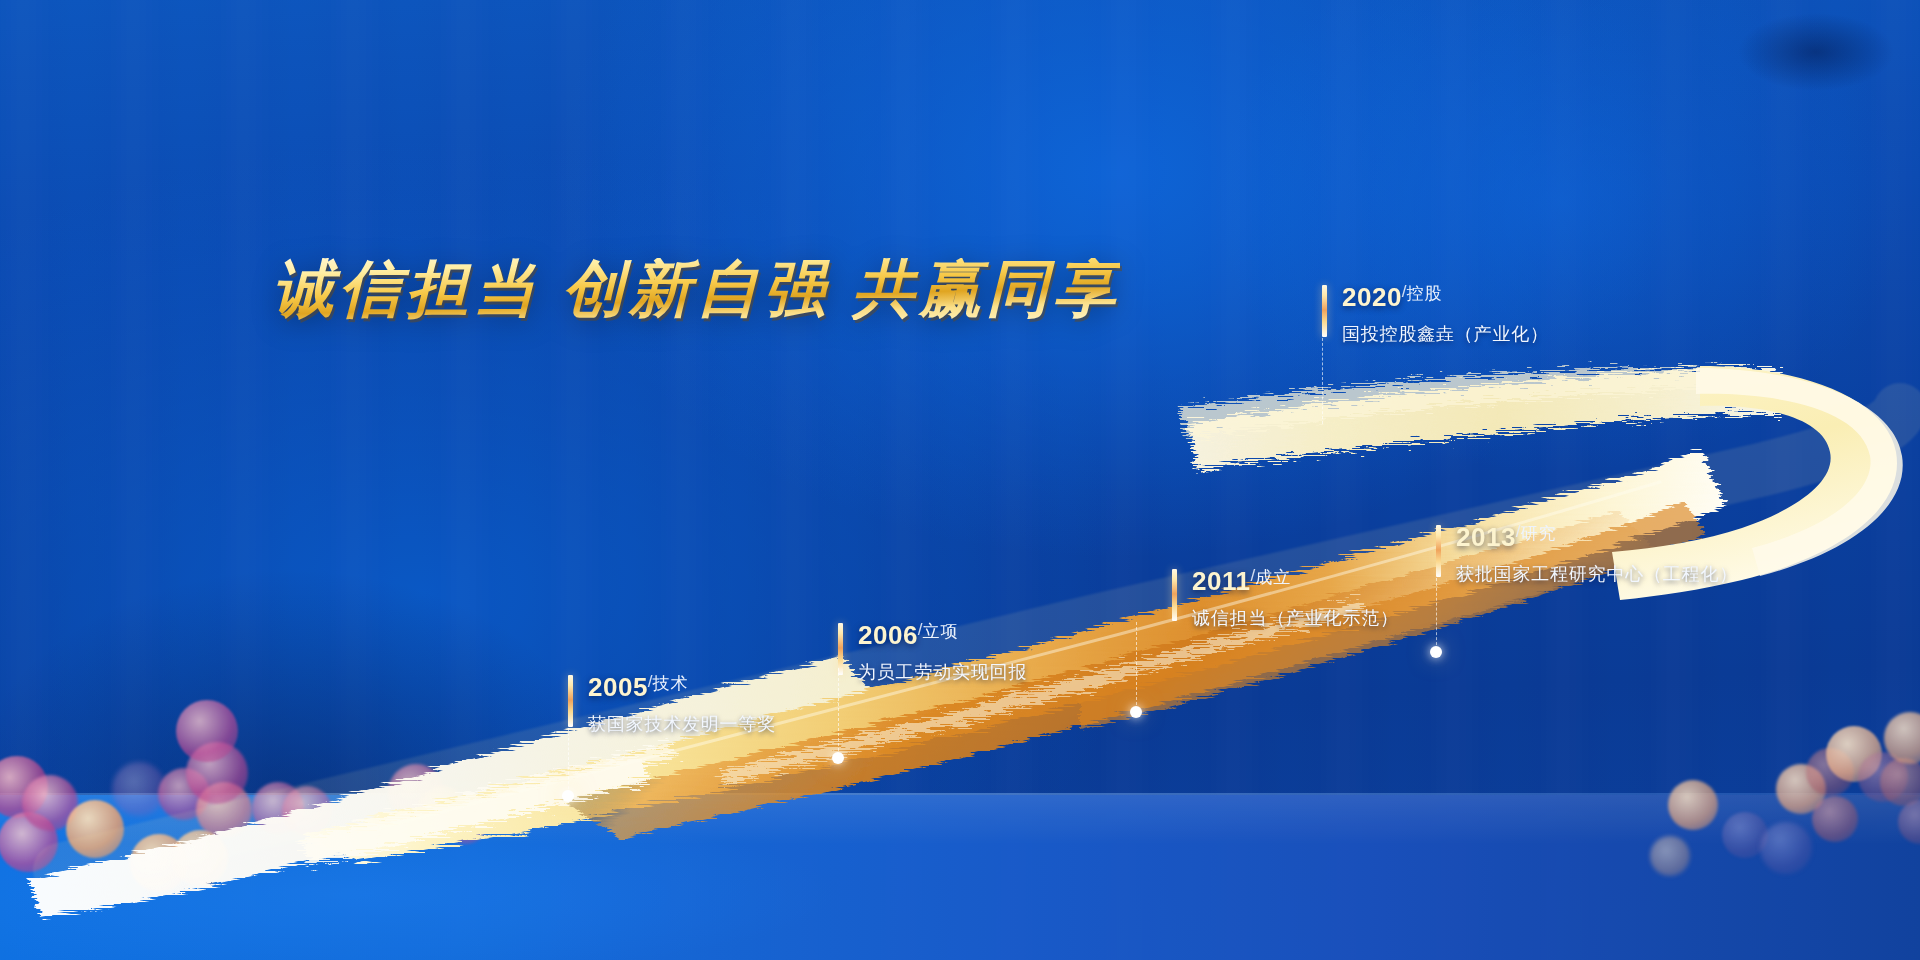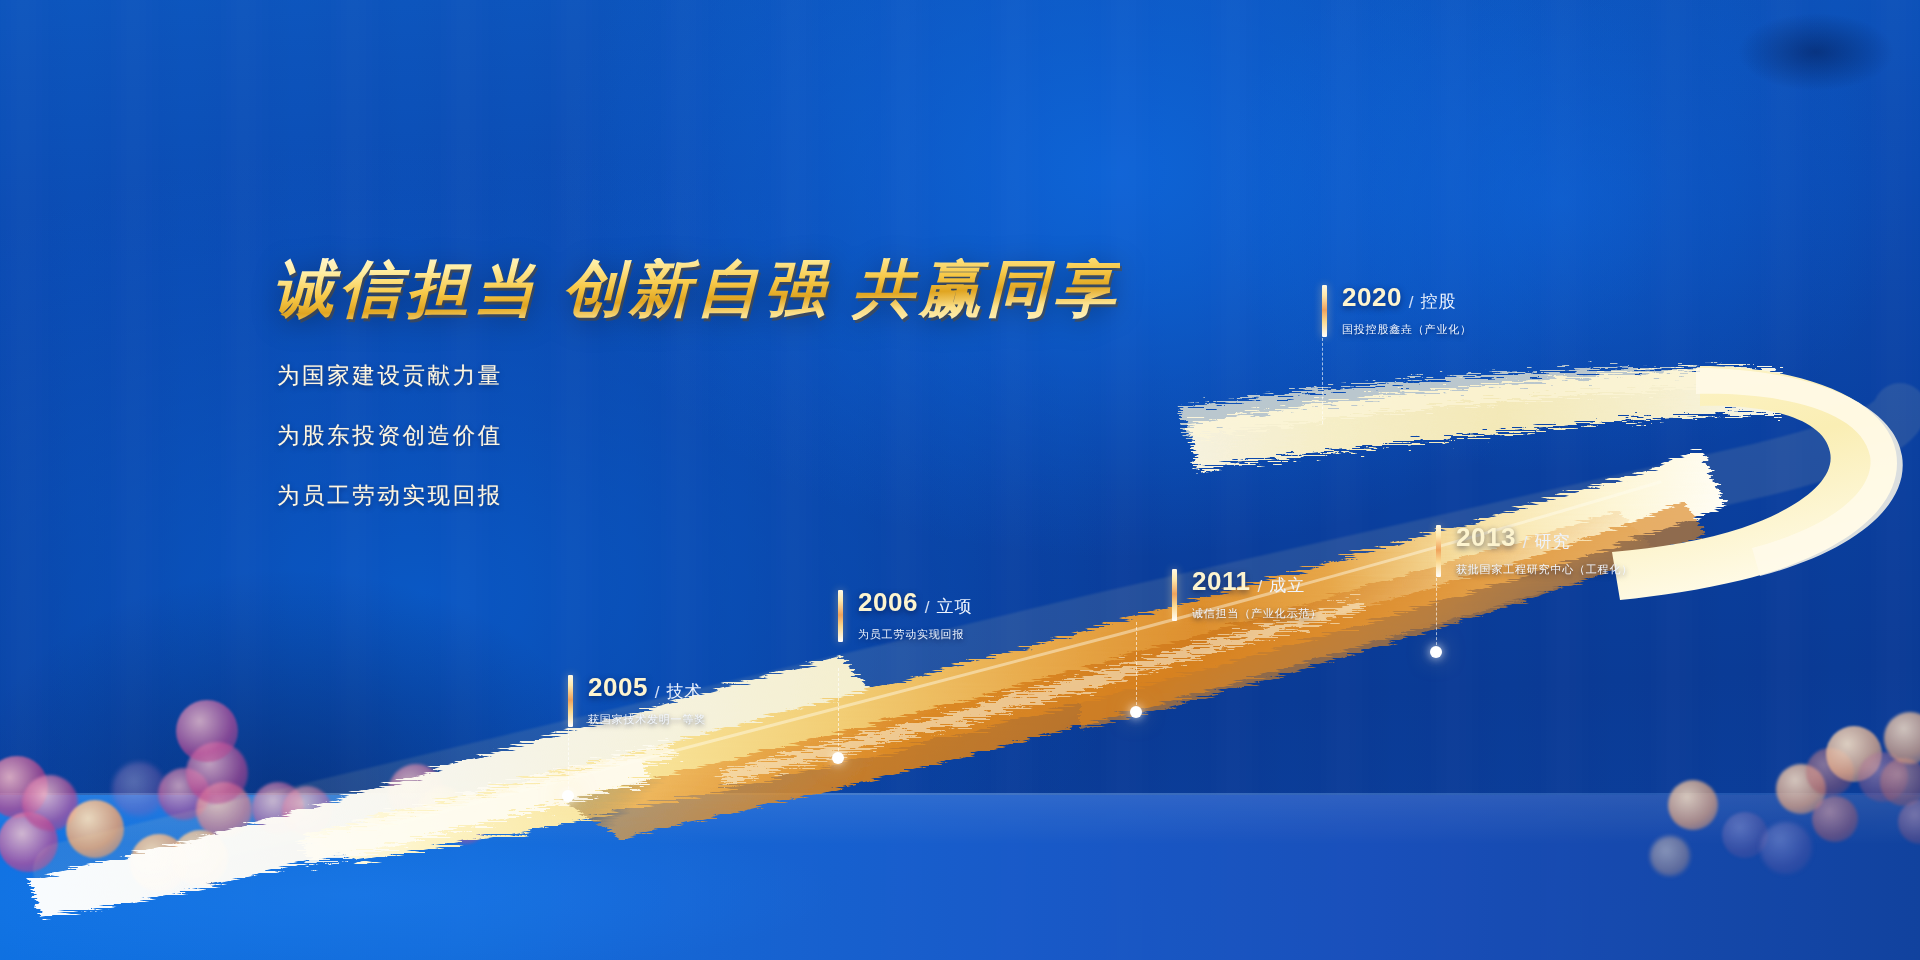--- a/index.html
+++ b/index.html
@@ -83,29 +83,29 @@
   }
 
   
   .marker{ position:absolute; white-space:nowrap; }
   .marker .bar{
     position:absolute; left:0; top:3px; width:5px; height:52px; border-radius:1px;
     background:linear-gradient(180deg,#fff9e6 0%,#ffe9ad 20%,#f0a35c 48%,#fbd98f 70%,#ffffff 100%);
     box-shadow:0 0 8px rgba(255,220,150,.45);
   }
   .marker .body{ padding-left:20px; }
-  .marker .yr-row{ display:flex; align-items:flex-end; gap:7px; }
+  .marker .yr-row{ display:flex; align-items:flex-start; }
   .marker .yr{
     font-size:26px; font-weight:700; color:#fdf4cf; letter-spacing:.5px;
     text-shadow:0 2px 6px rgba(0,15,60,.6);
   }
   .marker .slash{ font-size:17px; color:#e7eefb; opacity:.9; }
   .marker .tag{ font-size:17px; color:#eef4fd; letter-spacing:1px; }
   .marker .desc{
-    margin-top:9px; font-size:11px; color:#f2f7ff; letter-spacing:.8px;
+    margin-top:9px; font-size:18px; color:#f2f7ff; letter-spacing:.8px;
     text-shadow:0 2px 5px rgba(0,15,60,.6);
   }
 
   
   .leader{
     position:absolute; width:0; border-left:1px dashed rgba(255,255,255,.62);
   }
   .dot{
     position:absolute; width:12px; height:12px; border-radius:50%;
     background:#ffffff; box-shadow:0 0 10px rgba(255,255,255,.85), 0 0 22px rgba(255,215,140,.5);
@@ -321,43 +321,38 @@
     </g>
 
     <g opacity=".8">
       <path d="M 380,828 C 600,772 860,704 1120,634 C 1330,578 1520,524 1660,482" fill="none" stroke="#fffdf0" stroke-width="3" stroke-linecap="round" opacity=".55"></path>
     </g>
   </svg>
 
 
   <div class="headline">诚信担当 创新自强 共赢同享</div>
 
-  <div class="sub-list">
-    <div class="sub-line">为国家建设贡献力量</div>
-    <div class="sub-line">为股东投资创造价值</div>
-    <div class="sub-line">为员工劳动实现回报</div>
-  </div>
 
   <div>
 
     <div class="marker" style="left:568px; top:672px;">
       <div class="bar"></div>
       <div class="body">
         <div class="yr-row">
           <span class="yr">2005</span>
           <span class="slash">/</span>
           <span class="tag">技术</span>
         </div>
         <div class="desc">获国家技术发明一等奖</div>
       </div>
     </div>
     <div class="leader" style="left:568px; top:728px; height:66px;"></div>
     <div class="dot" style="left:568px; top:796px;"></div>
 
-    <div class="marker" style="left:838px; top:587px;">
+    <div class="marker" style="left:838px; top:620px;">
       <div class="bar"></div>
       <div class="body">
         <div class="yr-row">
           <span class="yr">2006</span>
           <span class="slash">/</span>
           <span class="tag">立项</span>
         </div>
         <div class="desc">为员工劳动实现回报</div>
       </div>
     </div>

